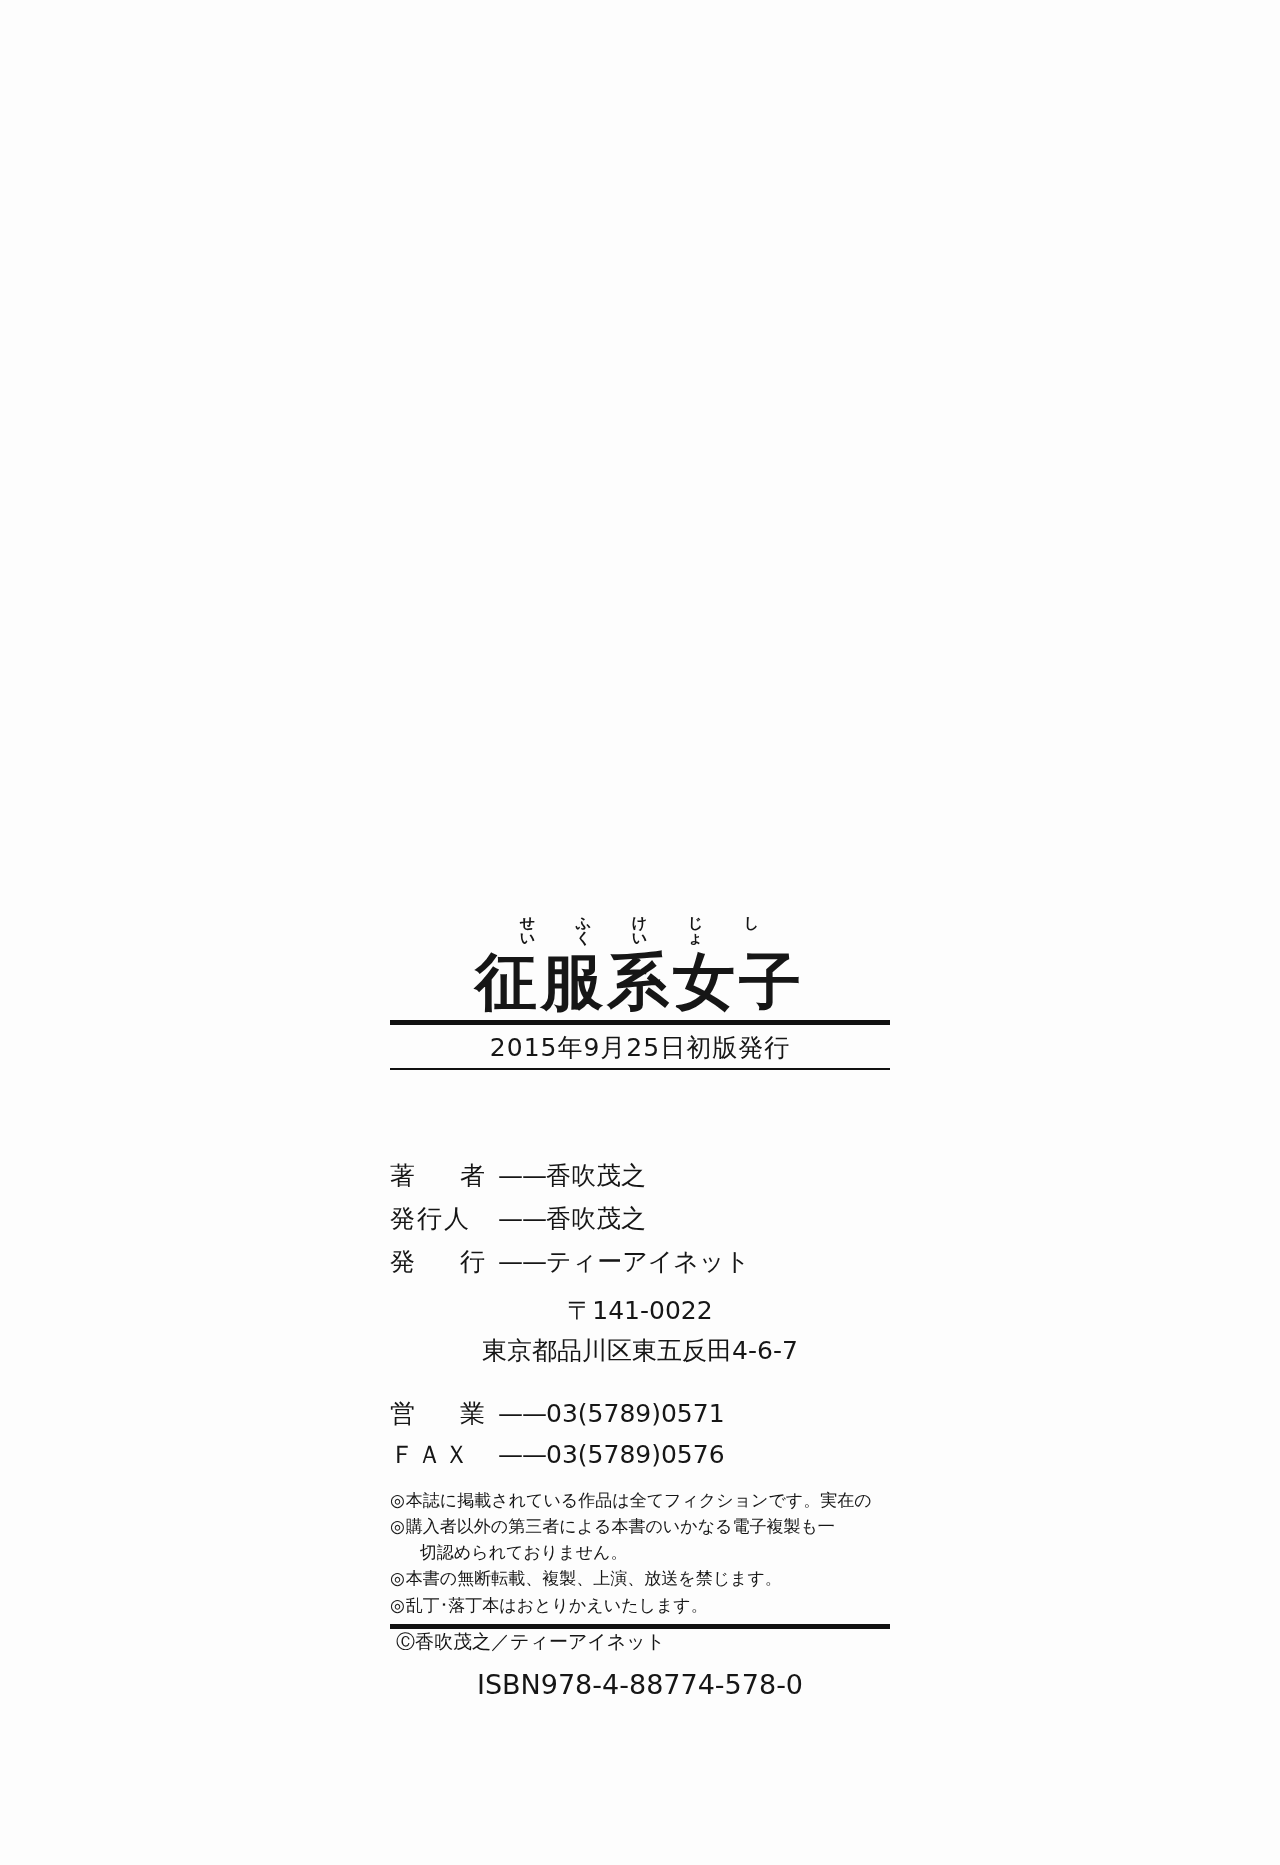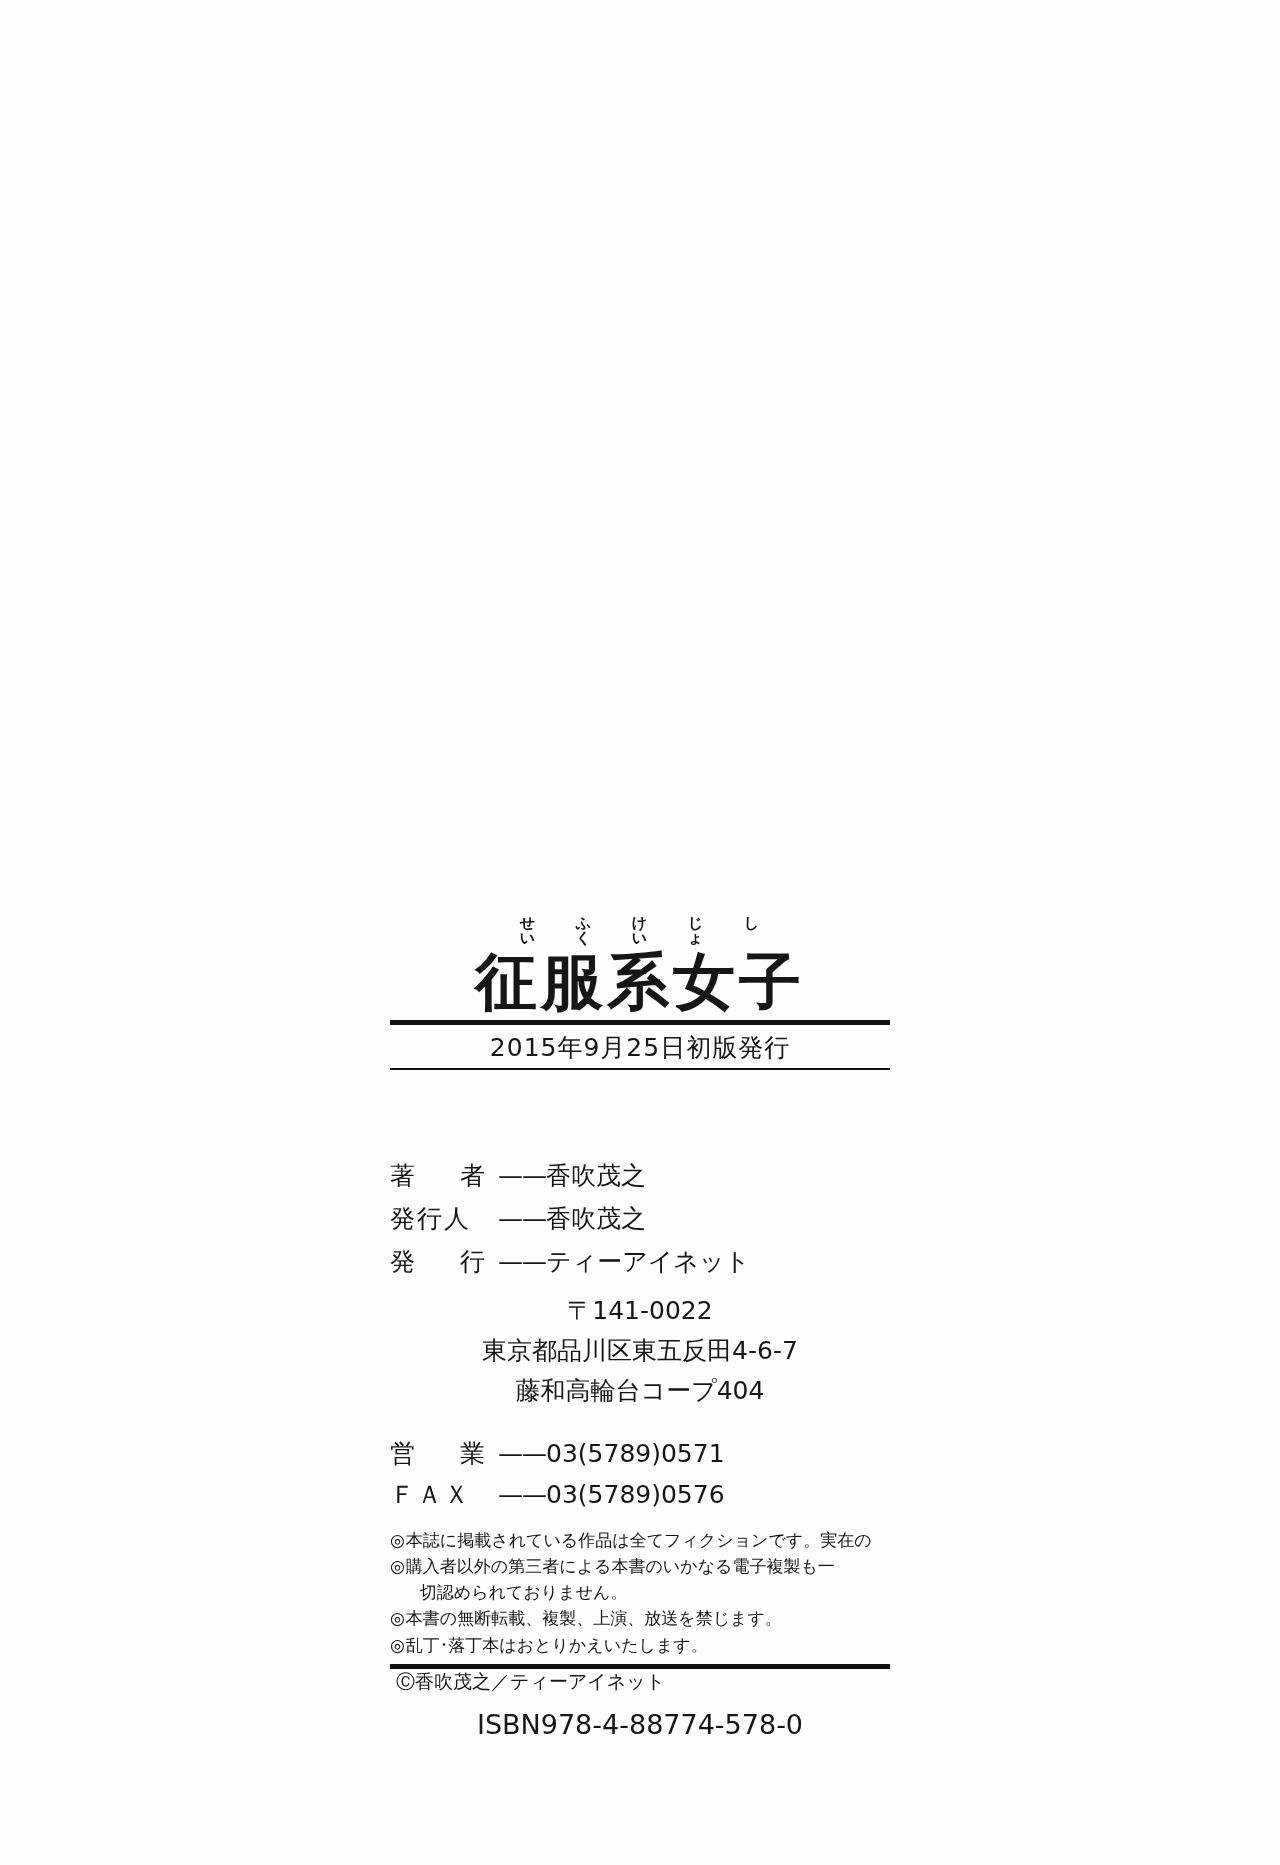--- a/index.html
+++ b/index.html
@@ -187,21 +187,20 @@
       <div class="credit-line">
         <span class="credit-label">発　行</span>
           <span class="credit-dash">——</span>
           <span>ティーアイネット</span>
       </div>
     </div>
 
     <div class="address">
       <div>〒141-0022</div>
       <div>東京都品川区東五反田4-6-7</div>
-      <div>藤和高輪台コープ404</div>
     </div>
 
     <div class="contacts">
       <div class="credit-line">
         <span class="credit-label">営　業</span>
           <span class="credit-dash">——</span>
           <span>03(5789)0571</span>
       </div>
       <div class="credit-line">
         <span class="credit-label wide">ＦＡＸ</span>

